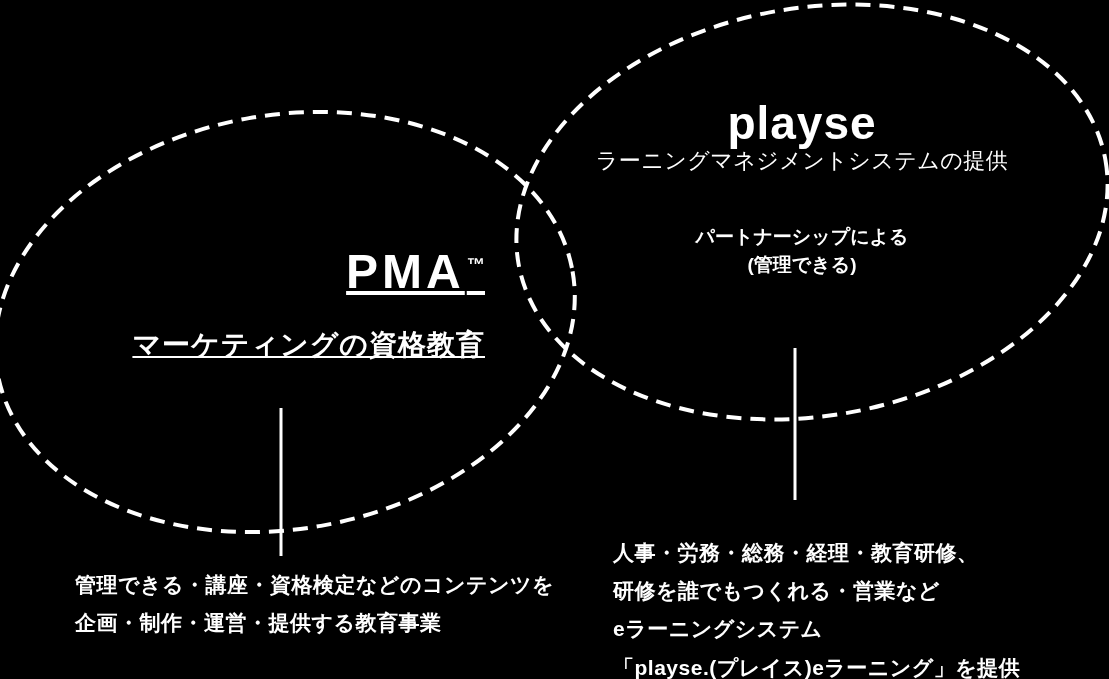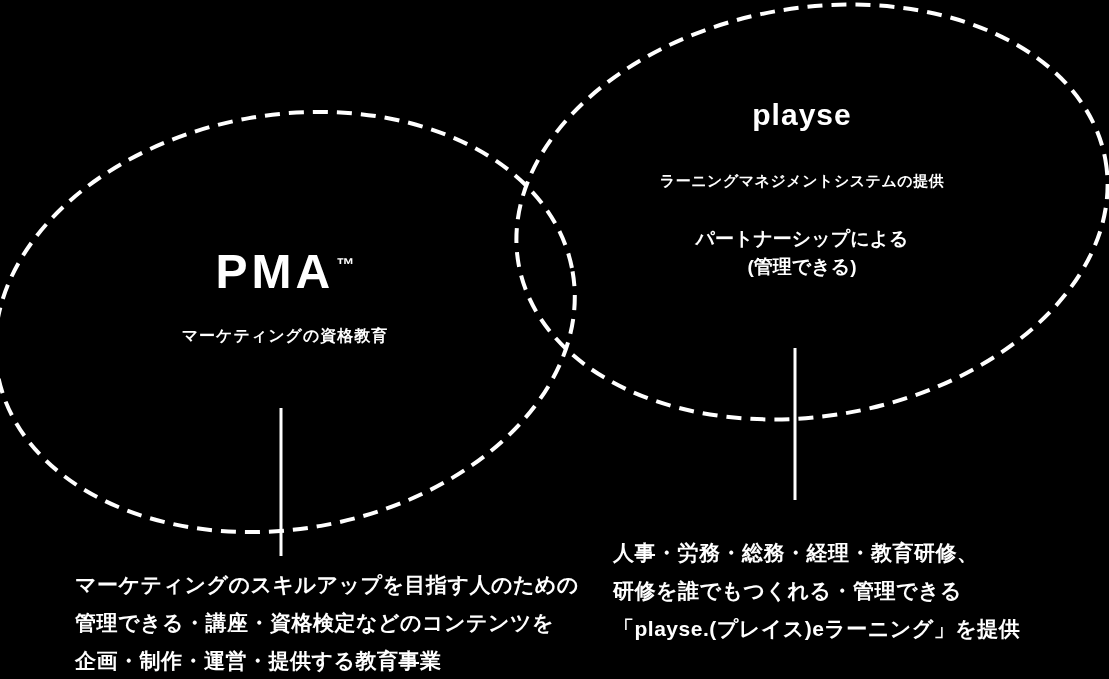--- a/index.html
+++ b/index.html
@@ -20,65 +20,65 @@
     position: absolute;
     left: 0;
     top: 0;
   }
   .abs { position: absolute; }
 
   .left-circle-content {
     left: 85px;
     top: 248px;
     width: 400px;
-    text-align: center;
+    text-align: right;
+    text-decoration: underline;
   }
   .pma-title {
     font-size: 48px;
     font-weight: 700;
     letter-spacing: 4px;
     line-height: 1;
     white-space: nowrap;
   }
   .trademark {
     font-size: 0.38em;
     vertical-align: super;
     letter-spacing: 0;
     margin-left: 2px;
   }
   .left-subtitle {
     margin-top: 30px;
-    font-size: 16px;
+    font-size: 28px;
     font-weight: 700;
     letter-spacing: 1px;
     white-space: nowrap;
   }
 
   .right-circle-content {
     left: 592px;
     top: 100px;
     width: 420px;
     text-align: center;
   }
   .playse-logo {
-    font-size: 30px;
+    font-size: 46px;
     font-weight: 700;
     letter-spacing: 1px;
     line-height: 1;
     white-space: nowrap;
   }
   .right-subtitle {
-    margin-top: 42px;
-    font-size: 15px;
-    font-weight: 700;
+    font-size: 22px;
+    font-weight: 400;
     letter-spacing: 0.5px;
     white-space: nowrap;
   }
   .right-note {
-    margin-top: 34px;
+    margin-top: 47px;
     font-size: 19px;
     font-weight: 600;
     line-height: 1.45;
   }
 
   .desc-block {
     font-size: 21px;
     font-weight: 700;
     line-height: 1.82;
     letter-spacing: 0.5px;
@@ -115,24 +115,24 @@
   <div class="abs right-circle-content">
     <div class="playse-logo">playse</div>
     <div class="right-subtitle">ラーニングマネジメントシステムの提供</div>
     <div class="right-note">
       <div>パートナーシップによる</div>
       <div>(管理できる)</div>
     </div>
   </div>
 
   <div class="abs desc-block desc-left">
-    <div>マーケティングのスキルアップを目指す人のための</div>
     <div>管理できる・講座・資格検定などのコンテンツを</div>
     <div>企画・制作・運営・提供する教育事業</div>
   </div>
 
   <div class="abs desc-block desc-right">
     <div>人事・労務・総務・経理・教育研修、</div>
-    <div>研修を誰でもつくれる・管理できる</div>
+    <div>研修を誰でもつくれる・営業など</div>
+    <div>eラーニングシステム</div>
     <div>「playse.(プレイス)eラーニング」を提供</div>
   </div>
 
 </div>
 
 </body></html>

